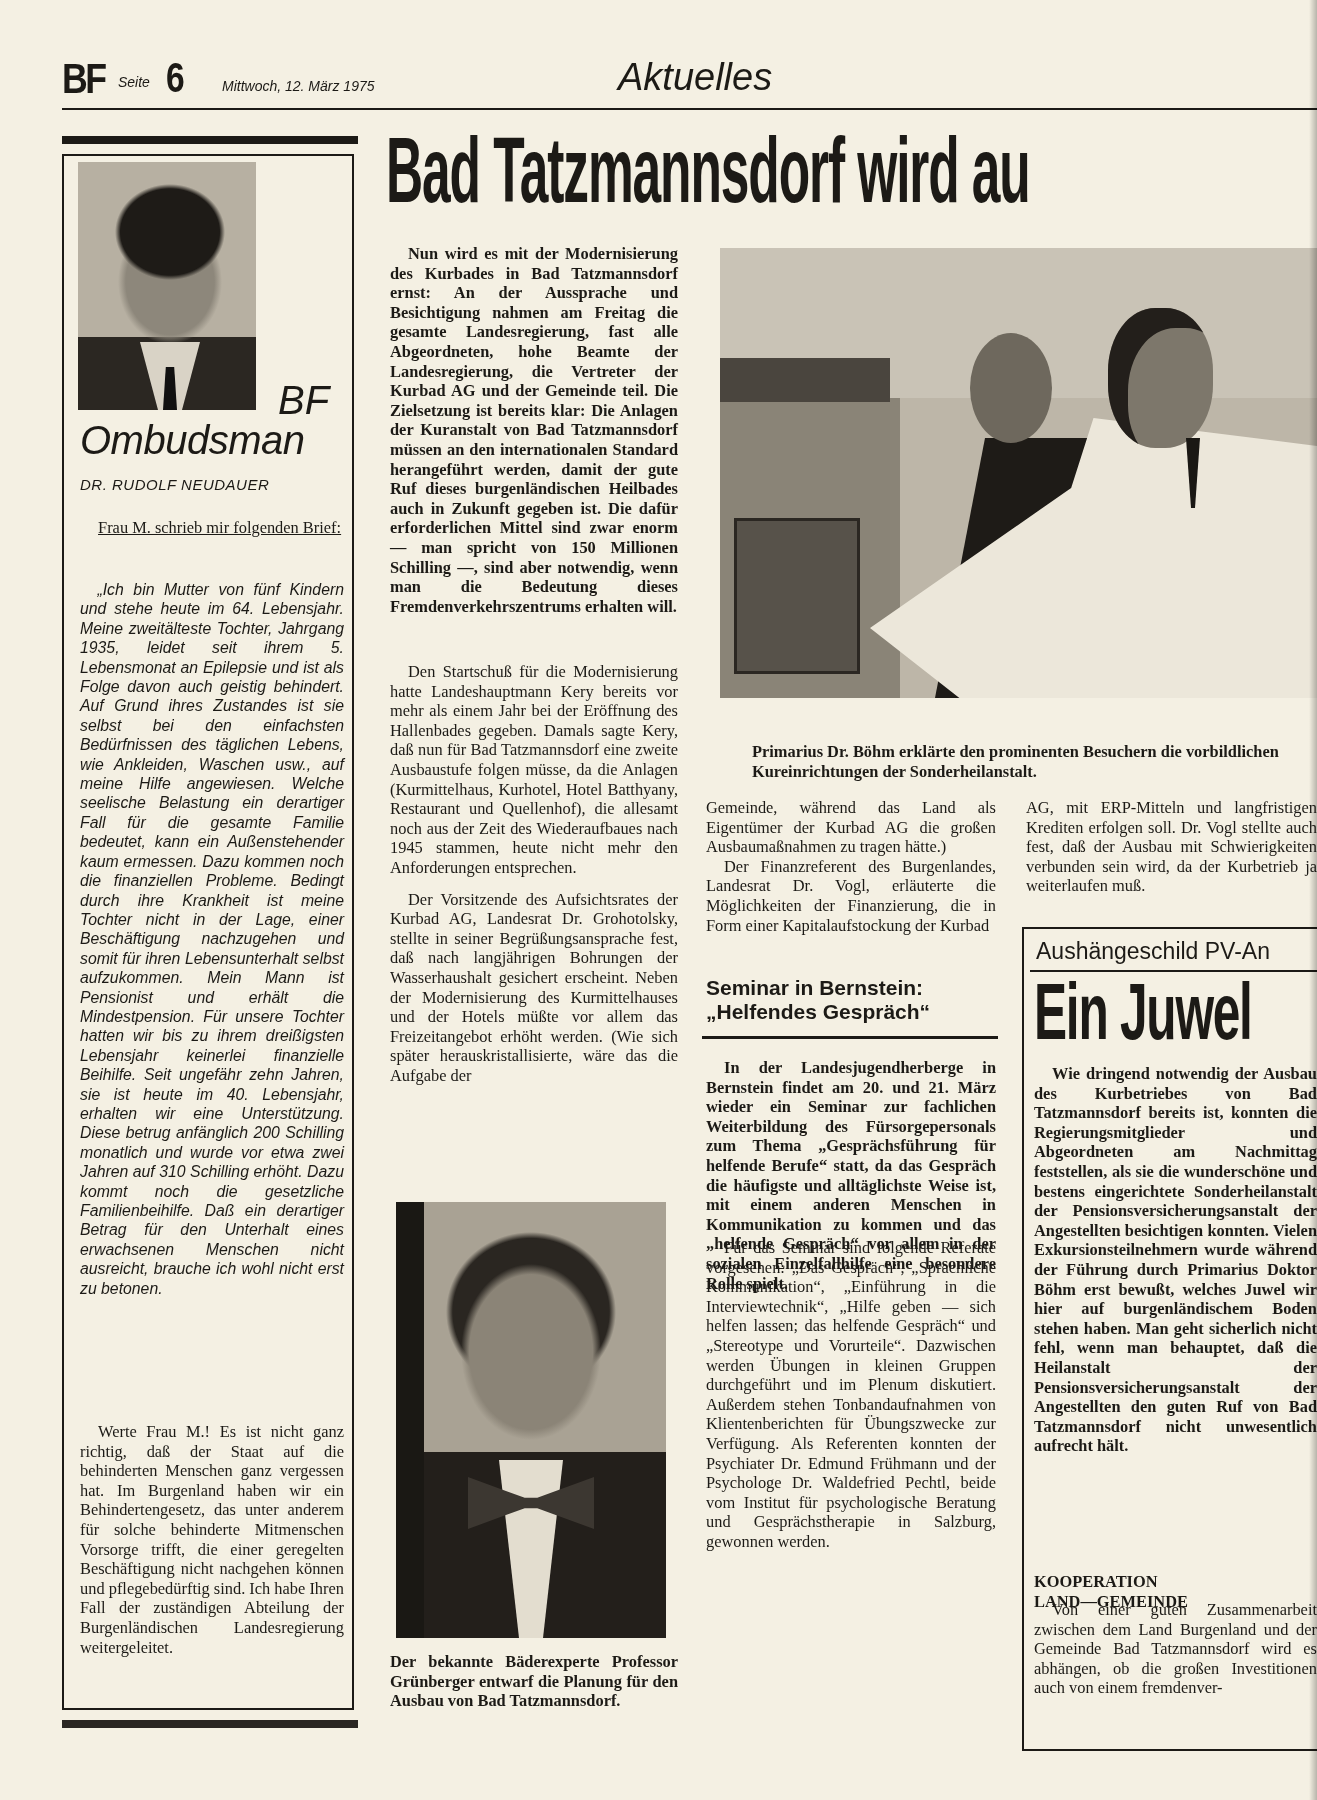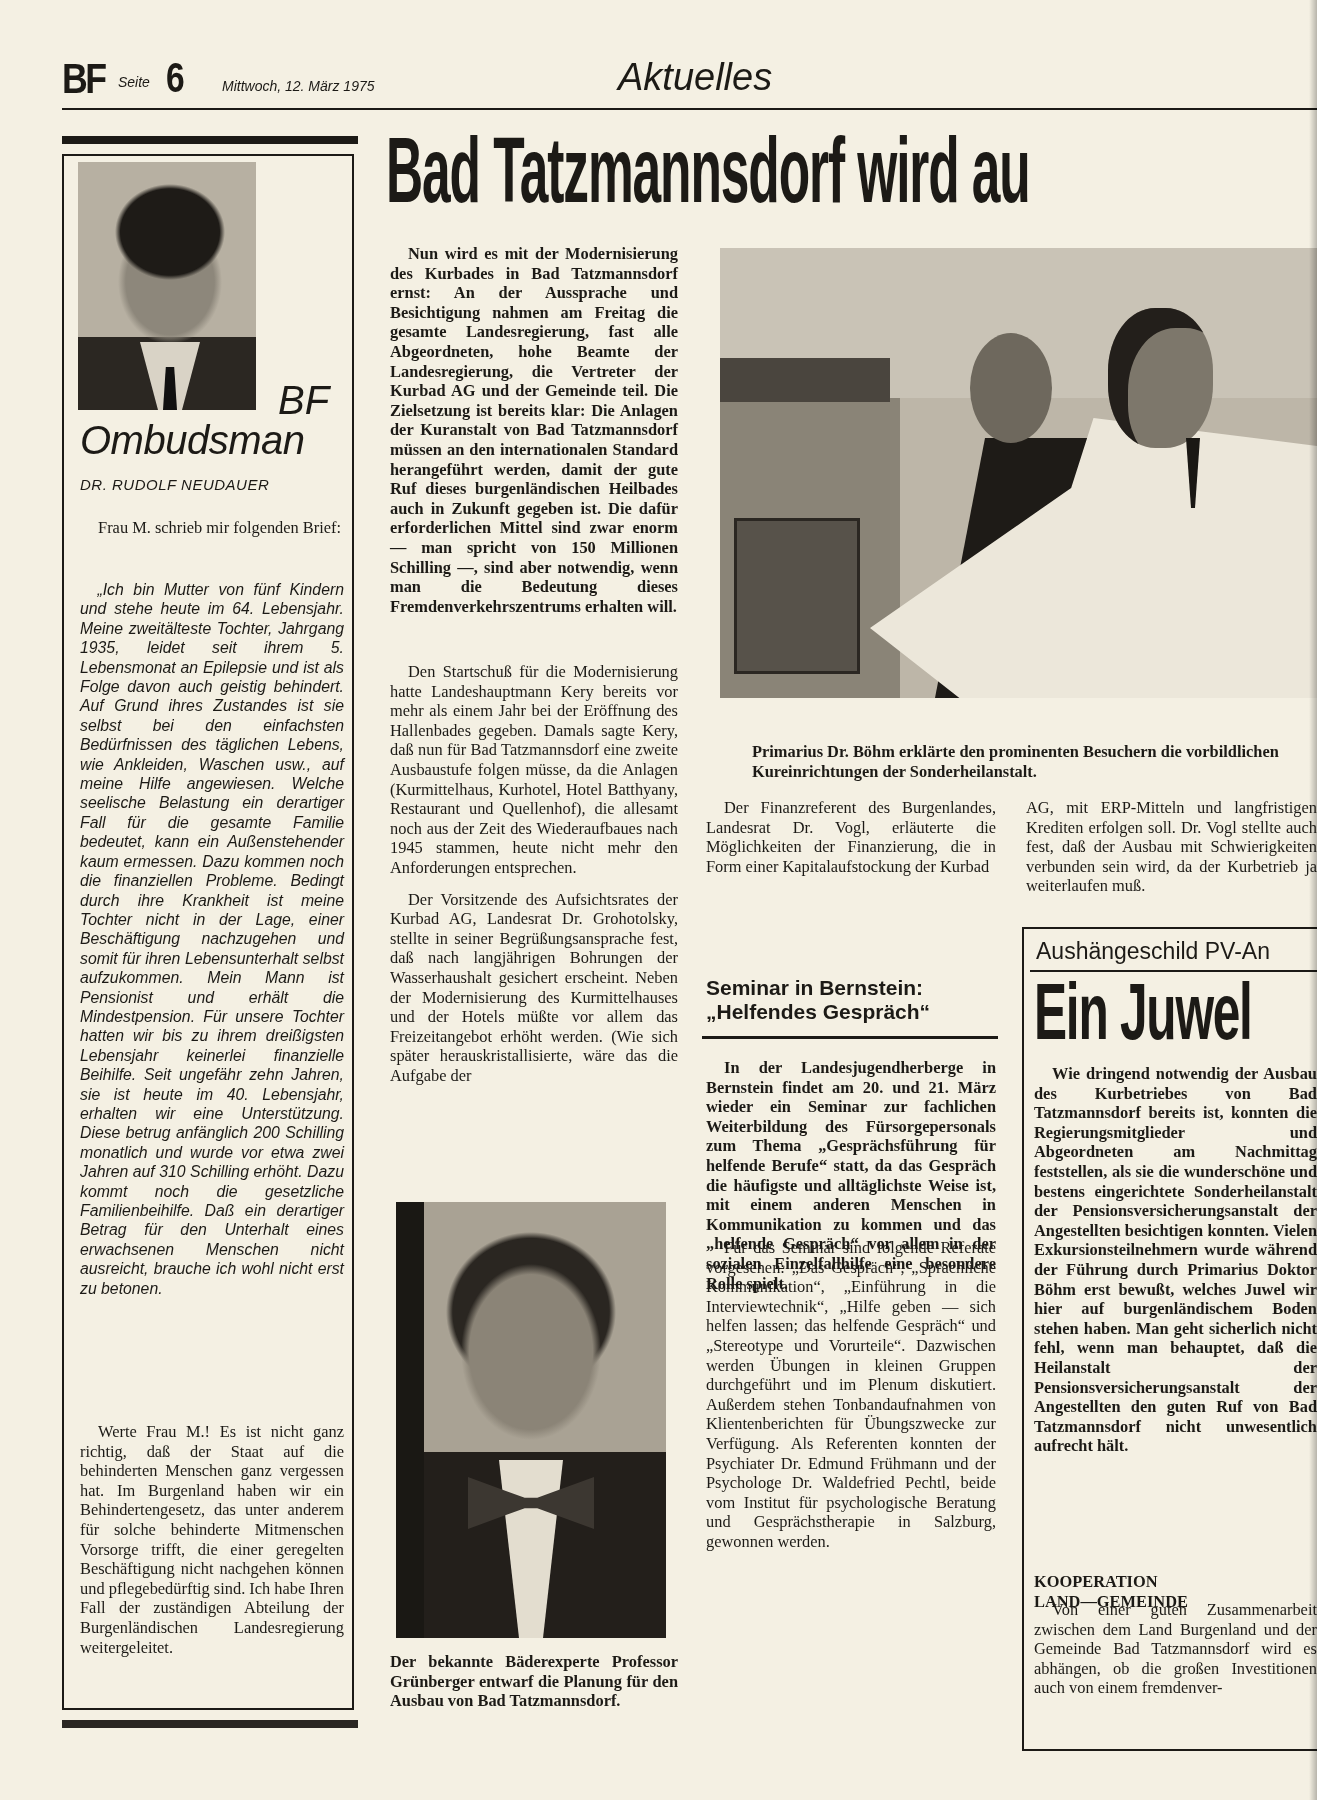--- a/index.html
+++ b/index.html
@@ -36,21 +36,21 @@
   .portrait .collar { position:absolute; left: 62px; top: 180px; width: 60px; height: 68px; background: #d9d3c6; clip-path: polygon(0 0, 100% 0, 70% 100%, 30% 100%); }
   .omb-bf { left: 278px; top: 380px; font-family: "Liberation Sans", sans-serif; font-style: italic; font-size: 40px; line-height: 1; }
   .omb-title { left: 80px; top: 420px; font-family: "Liberation Sans", sans-serif; font-style: italic; font-size: 40px; line-height: 1; letter-spacing: -0.5px; }
   .omb-author { left: 80px; top: 476px; font-family: "Liberation Sans", sans-serif; font-style: italic; font-size: 15px; letter-spacing: 0.5px; }
 
   .col-text { font-size: 16.4px; line-height: 19.6px; text-align: justify; hyphens: manual; }
   .col-text p { margin: 0; text-indent: 1.1em; }
   .ital { font-family: "Liberation Sans", sans-serif; font-style: italic; font-size: 15.8px; line-height: 19.4px; }
   .bold { font-weight: bold; }
 
-  .omb-intro { left: 80px; top: 518px; width: 264px; }
+  .omb-intro { left: 80px; top: 518px; width: 264px; text-decoration: underline; }
   .omb-letter { left: 80px; top: 580px; width: 264px; }
   .omb-reply { left: 80px; top: 1422px; width: 264px; }
 
   
   .headline {
     left: 386px; top: 124px; white-space: nowrap;
     font-family: "Liberation Sans", sans-serif; font-weight: 900;
     font-size: 92px; line-height: 1; letter-spacing: -2px;
     transform: scaleX(0.56); transform-origin: left top;
   }
@@ -156,20 +156,21 @@
   <div class="head1"></div>
   <div class="coat"></div>
   <div class="head2"></div>
   <div class="tie"></div>
 </div>
 <div class="abs cap1">
     <span style="white-space:normal;display:block;width:590px">Primarius Dr. Böhm erklärte den prominenten Besuchern die vorbildlichen Kureinrichtungen der Sonderheilanstalt.</span>
   </div>
 
 <div class="abs col-text col3a">
+  <p style="text-indent:0">Gemeinde, während das Land als Eigentümer der Kurbad AG die großen Ausbaumaßnahmen zu tragen hätte.)</p>
   <p>Der Finanzreferent des Burgenlandes, Landesrat Dr. Vogl, erläuterte die Möglichkeiten der Finanzierung, die in Form einer Kapitalaufstockung der Kurbad</p>
 </div>
 
 <div class="abs seminar-title">
   <div>Seminar in Bernstein:</div>
   <div>„Helfendes Gespräch“</div>
 </div>
 <div class="abs seminar-bar"></div>
 <div class="abs col-text bold seminar-lead">
     <p>In der Landesjugendherberge in Bernstein findet am 20. und 21. März wieder ein Seminar zur fachlichen Weiterbildung des Fürsorgepersonals zum Thema „Gesprächsführung für helfende Berufe“ statt, da das Gespräch die häufigste und alltäglichste Weise ist, mit einem anderen Menschen in Kommunikation zu kommen und das „helfende Gespräch“ vor allem in der sozialen Einzelfallhilfe eine besondere Rolle spielt.</p>

